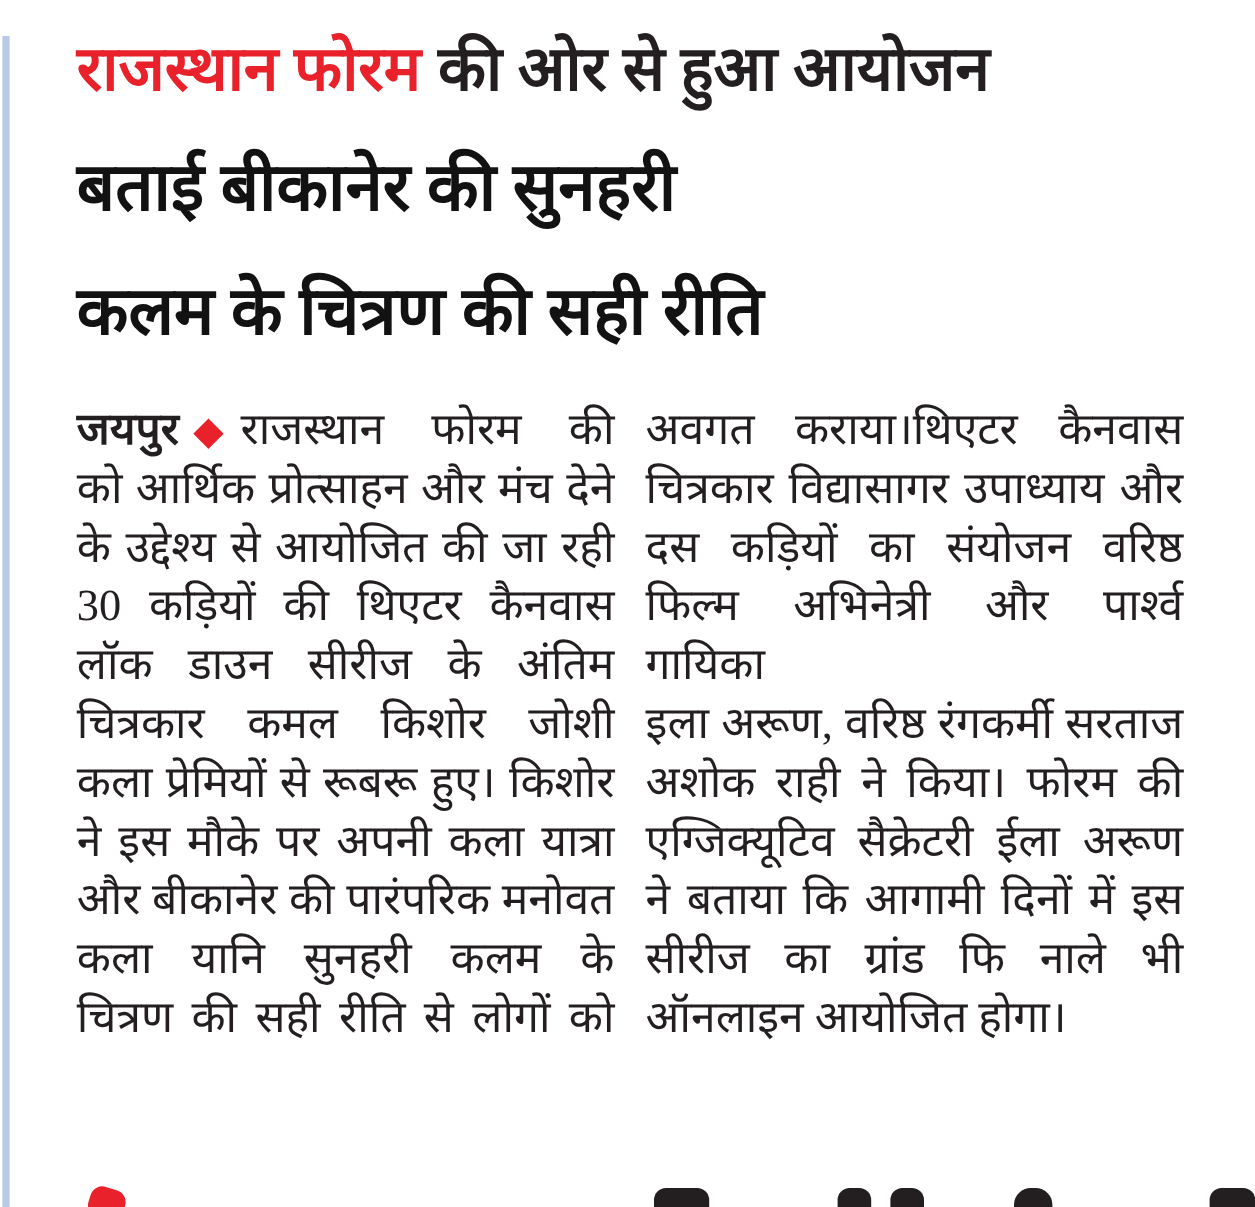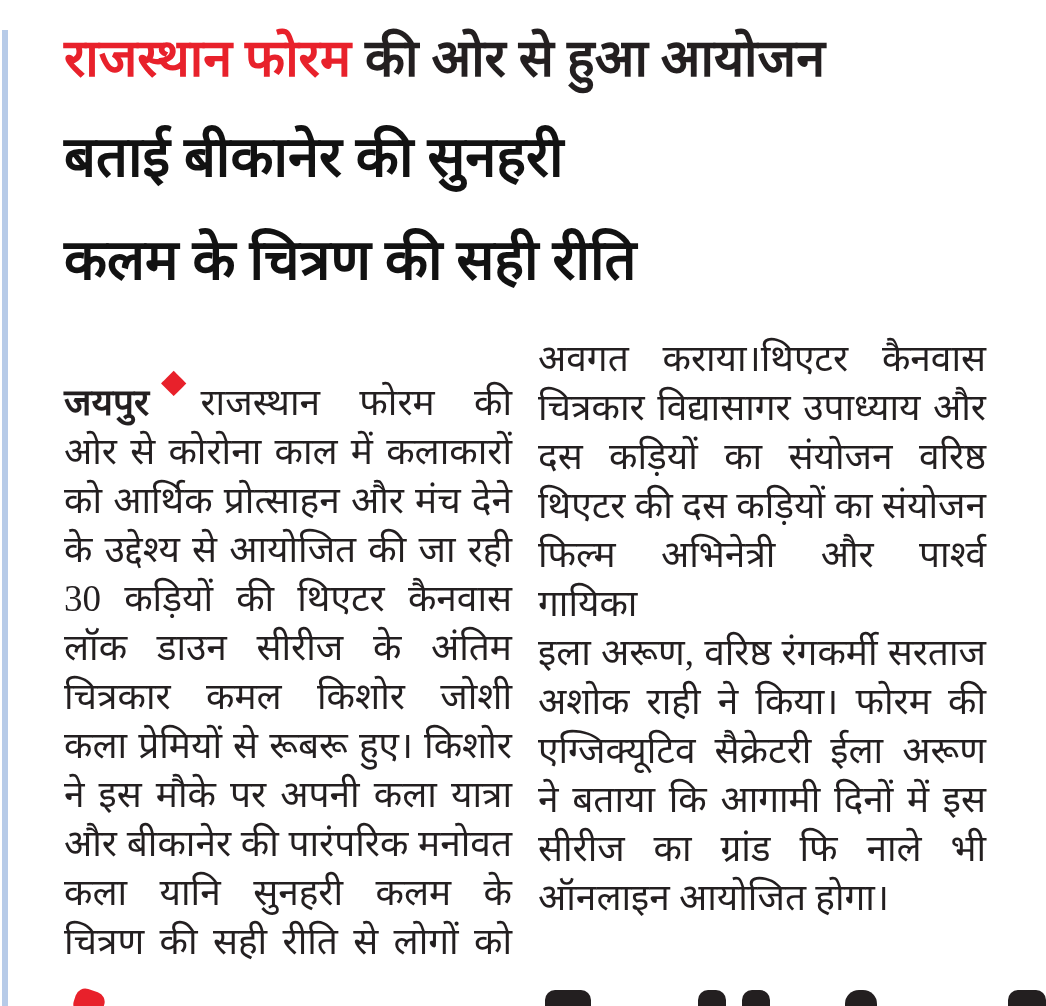--- a/index.html
+++ b/index.html
@@ -46,21 +46,21 @@
   .col{width:448px;}
   .line{
     font-size:37px;
     line-height:49px;
     text-align:justify;
     text-align-last:justify;
     white-space:nowrap0; 
   }
   .col-right .line:last-child{text-align-last:left;}
   .dateline-line{display:flex;align-items:baseline;}
-  .dateline{font-weight:bold;margin-top:44px;}
+  .dateline{font-weight:bold;}
   .diamond{
     color:var(--accent-red);
     font-size:33px;
     margin:0 14px 0 12px;
     align-self:center;
     font-family:"DejaVu Sans",sans-serif;
   }
   .dateline-rest{flex:1;text-align:justify;text-align-last:justify;}
   
   .cutoff{position:absolute;left:0;top:988px;width:1046px;height:18px;}
@@ -96,40 +96,38 @@
 
     <div class="columns">
 
       <div class="col col-left">
         <div class="line dateline-line">
           <span class="dateline">जयपुर</span>
           <span class="diamond">◆</span>
           <span class="dateline-rest">राजस्थान फोरम की</span>
         </div>
         <div>
-            <div class="line">ओर से कोरोना काल में कलाकारों</div>
             <div class="line">को आर्थिक प्रोत्साहन और मंच देने</div>
             <div class="line">के उद्देश्य से आयोजित की जा रही</div>
             <div class="line">30 कड़ियों की थिएटर कैनवास</div>
             <div class="line">लॉक डाउन सीरीज के अंतिम</div>
             <div class="line">चित्रकार कमल किशोर जोशी</div>
             <div class="line">कला प्रेमियों से रूबरू हुए। किशोर</div>
             <div class="line">ने इस मौके पर अपनी कला यात्रा</div>
             <div class="line">और बीकानेर की पारंपरिक मनोवत</div>
             <div class="line">कला यानि सुनहरी कलम के</div>
             <div class="line">चित्रण की सही रीति से लोगों को</div>
           </div>
       </div>
 
       <div class="col col-right">
         <div>
             <div class="line">अवगत कराया।थिएटर कैनवास</div>
             <div class="line">चित्रकार विद्यासागर उपाध्याय और</div>
             <div class="line">दस कड़ियों का संयोजन वरिष्ठ</div>
-            <div class="line">थिएटर की दस कड़ियों का संयोजन</div>
             <div class="line">फिल्म अभिनेत्री और पार्श्व गायिका</div>
             <div class="line">इला अरूण, वरिष्ठ रंगकर्मी सरताज</div>
             <div class="line">अशोक राही ने किया। फोरम की</div>
             <div class="line">एग्जिक्यूटिव सैक्रेटरी ईला अरूण</div>
             <div class="line">ने बताया कि आगामी दिनों में इस</div>
             <div class="line">सीरीज का ग्रांड फि नाले भी</div>
             <div class="line">ऑनलाइन आयोजित होगा।</div>
           </div>
       </div>
 

